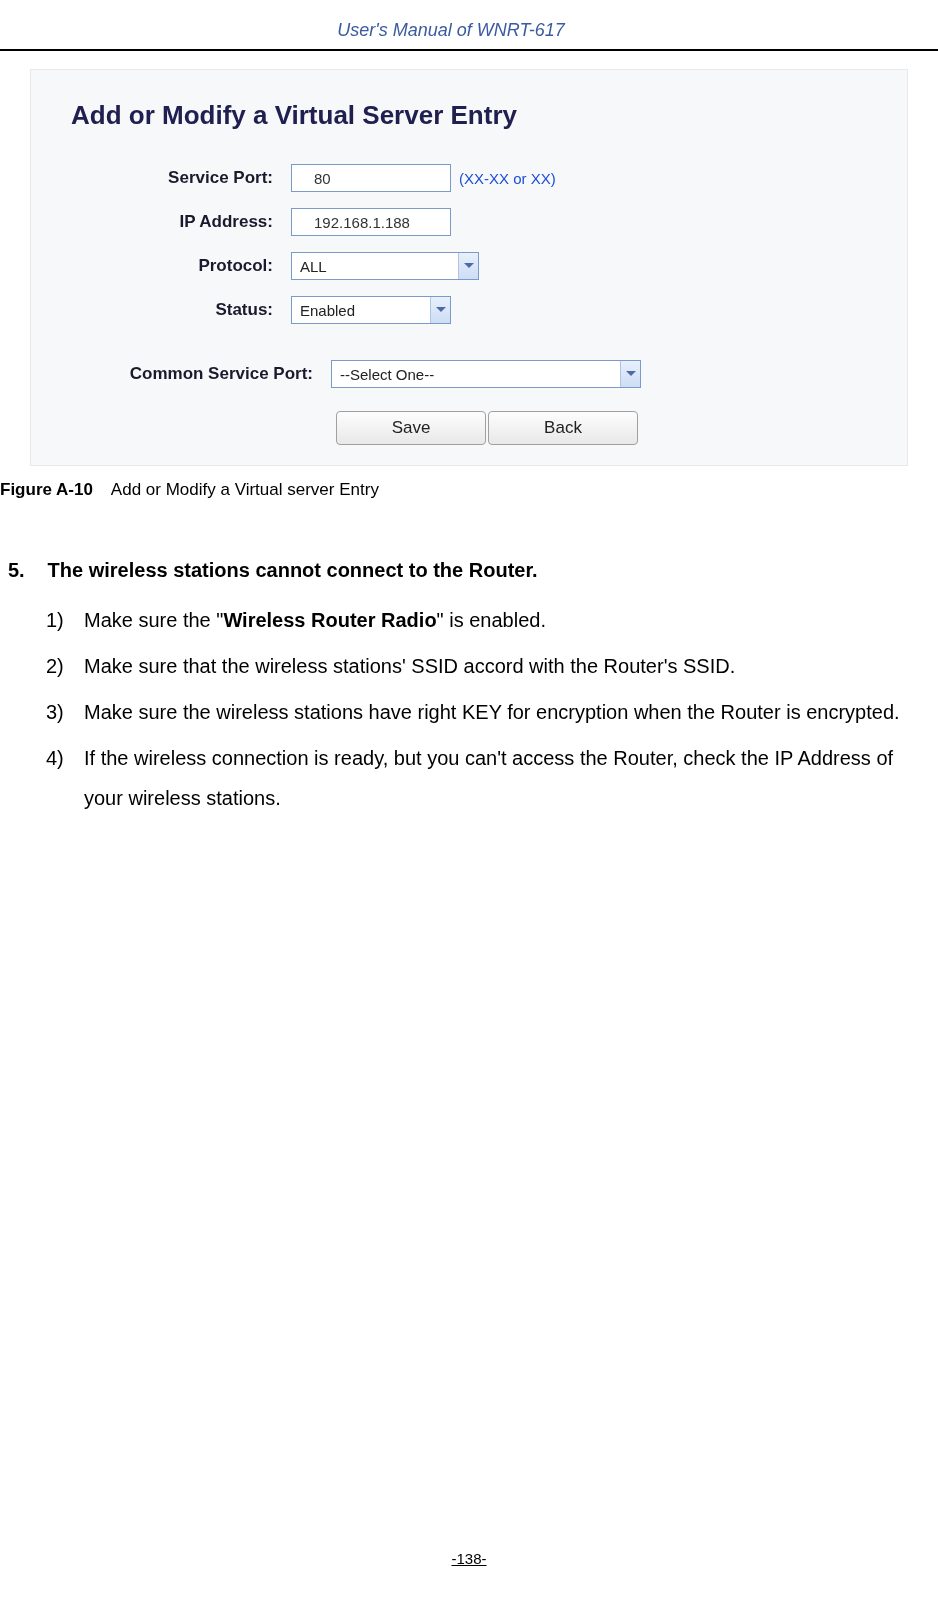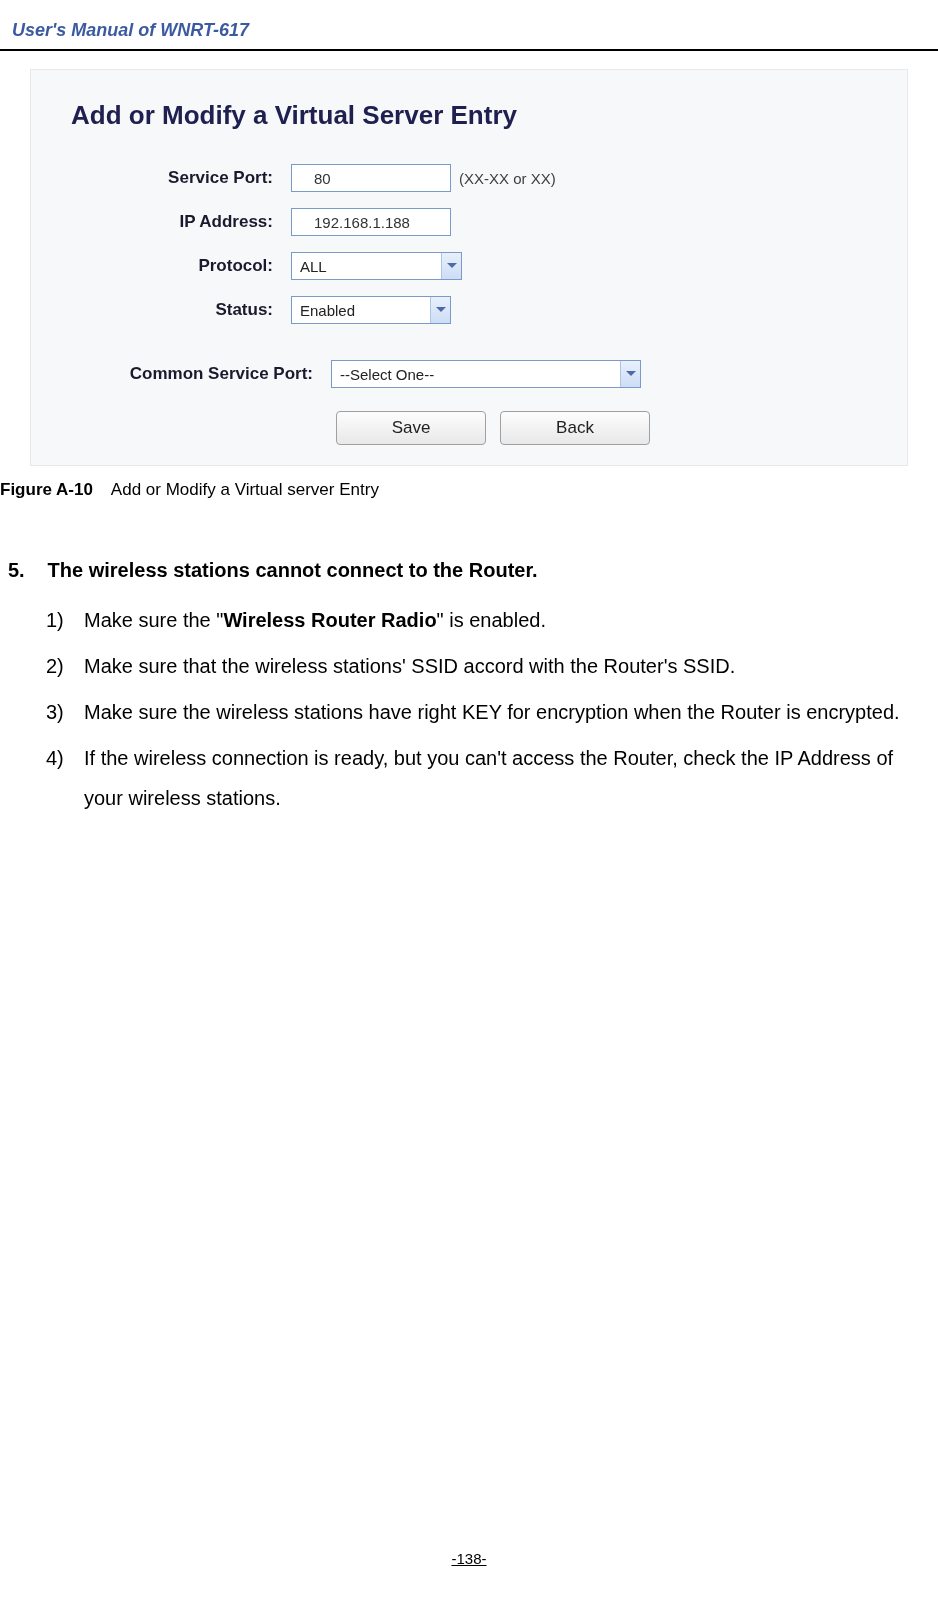--- a/index.html
+++ b/index.html
@@ -5,24 +5,24 @@
     * { box-sizing: border-box; margin: 0; padding: 0; }
     body {
       width: 938px;
       height: 1597px;
       background: white;
       font-family: Arial, sans-serif;
       color: #000;
       position: relative;
     }
     .page-header {
-      text-align: left;
-      padding: 20px 40px 8px 12px;
-      font-family: Arial, sans-serif;
-      font-weight: bold;
+      text-align: center;
+      padding: 20px 40px 8px 4px;
+      font-family: Arial, sans-serif;
+      font-weight: normal;
       font-style: italic;
       color: #3b5aa0;
       font-size: 18px;
     }
     .header-rule {
       border: none;
       border-top: 2px solid #000;
       margin: 0 0 0 0;
     }
     .figure-box {
@@ -62,21 +62,21 @@
       border: 1px solid #7b9ac9;
       background: #fff;
       font-size: 15px;
       padding: 2px 22px;
       font-family: Arial, sans-serif;
       color: #333;
     }
     .input-sp { width: 160px; }
     .input-ip { width: 160px; }
     .hint {
-      color: #404040;
+      color: #1d4ed8;
       font-size: 15px;
       margin-left: 8px;
     }
     .select-box {
       display: inline-flex;
       align-items: center;
       height: 28px;
       border: 1px solid #7b9ac9;
       background: #fff;
     }
@@ -89,26 +89,26 @@
     .select-arrow {
       width: 20px;
       height: 26px;
       background: linear-gradient(#e8f0fb, #cdddf5);
       border-left: 1px solid #b0c4e4;
       display: flex;
       align-items: center;
       justify-content: center;
     }
     .select-arrow svg { display: block; }
-    .sel-protocol { width: 171px; justify-content: space-between; }
+    .sel-protocol { width: 188px; justify-content: space-between; }
     .sel-status { width: 160px; justify-content: space-between; }
     .sel-csp { width: 310px; justify-content: space-between; }
     .button-row {
       display: flex;
-      gap: 14px;
+      gap: 2px;
       margin-left: 230px;
       margin-top: 18px;
     }
     .btn {
       width: 150px;
       height: 34px;
       border: 1px solid #a0a0a0;
       border-radius: 4px;
       background: linear-gradient(#fdfdfd, #e8e8e8);
       font-size: 17px;

